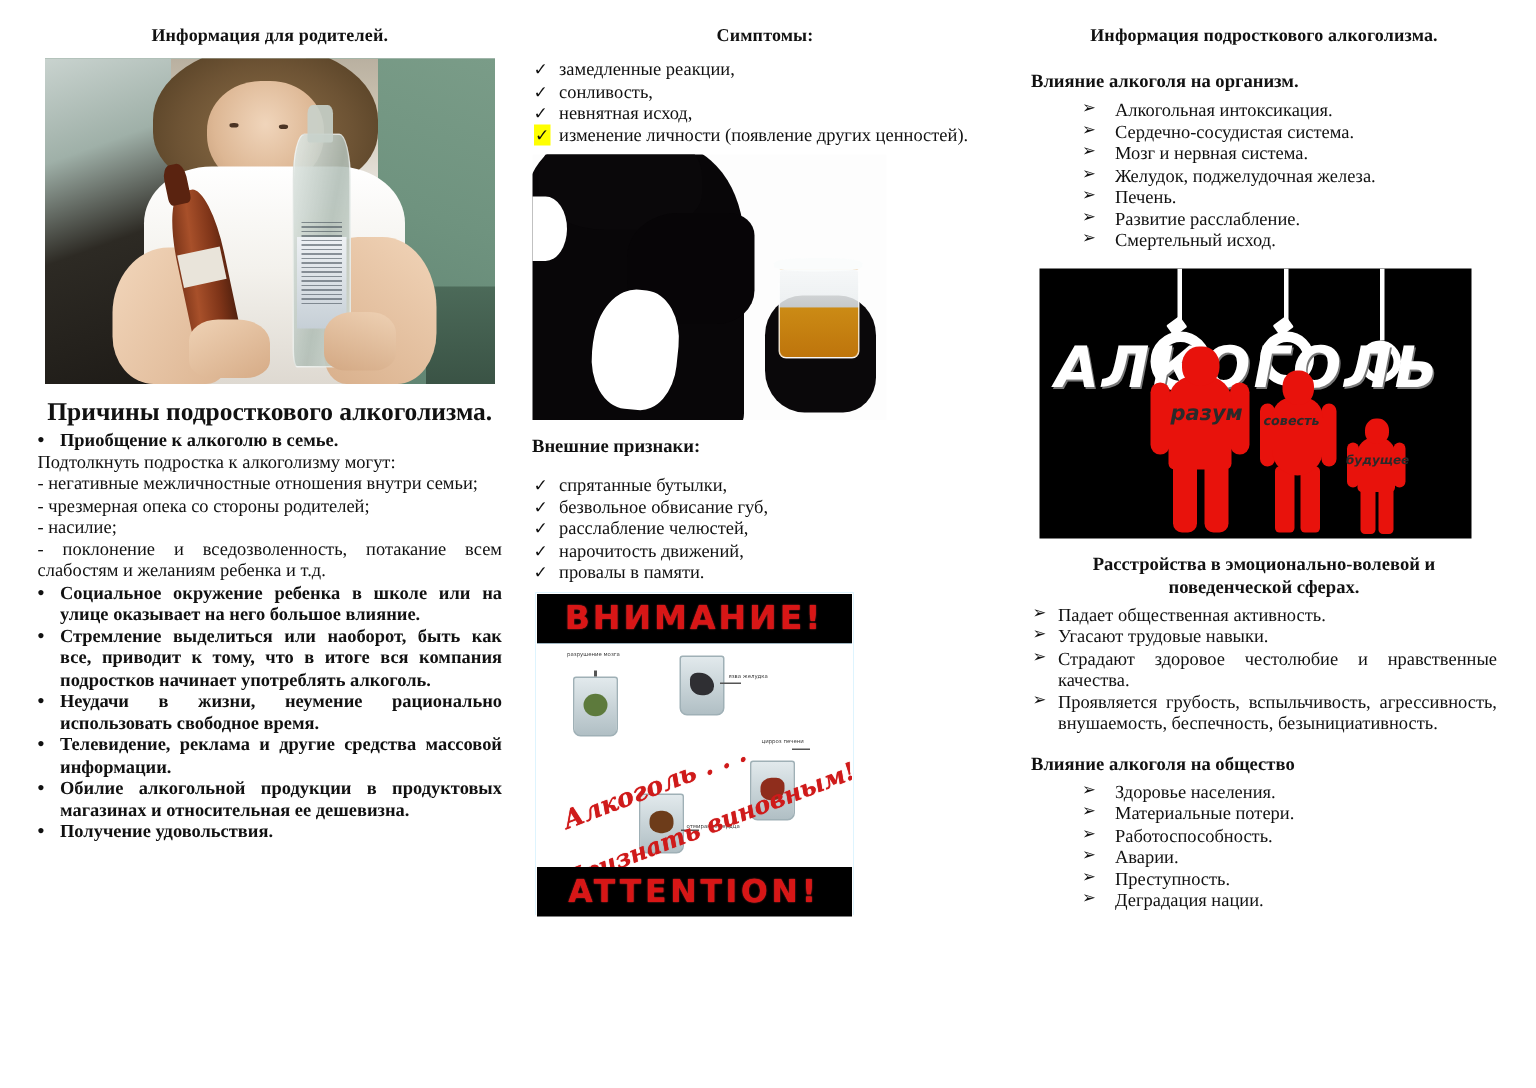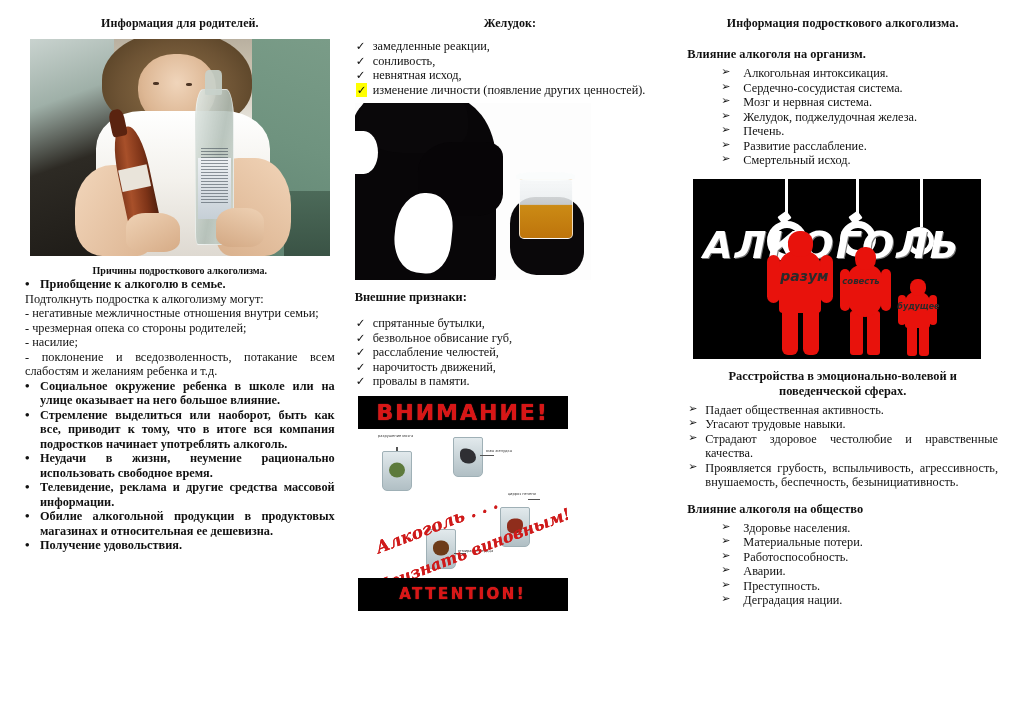--- a/index.html
+++ b/index.html
@@ -32,21 +32,21 @@
     letter-spacing: .1px;
   }
   .sec-head {
     font-weight: bold;
     font-size: 12.4px;
     margin: 0 0 4px 0;
   }
   .sec-head.center { text-align: center; }
   .lead-bold {
     font-weight: bold;
-    font-size: 10px;
+    font-size: 17px;
     text-align: center;
     margin: 0 0 1px 0;
   }
 
   ul.plain { list-style: none; margin: 0; padding: 0; }
   ul.plain li {
     font-size: 12.3px;
     line-height: 1.18;
     text-align: justify;
     margin: 0;
@@ -188,21 +188,21 @@
     display: flex; align-items: center; justify-content: center;
   }
   .pa-bar span {
     color: #d81616;
     font-family: "DejaVu Sans", sans-serif;
     font-weight: bold;
     font-size: 22px;
     letter-spacing: 2px;
     text-shadow: 0 0 1px #ff3b3b;
   }
-  .pa-bar.bottom span { font-size: 15px; letter-spacing: 2.5px; }
+  .pa-bar.bottom span { font-size: 21px; letter-spacing: 2.5px; }
   .pa-mid { position:relative; width:100%; height:149px; background:#fff; overflow:hidden; }
   .shot { position:absolute; width:30px; height:40px;
           background: linear-gradient(180deg, rgba(224,232,235,.95), rgba(168,184,190,.9));
           border: 1px solid #9fb0b6; border-radius: 2px 2px 5px 5px; }
   .shot:after { content:""; position:absolute; left:50%; top:48%; transform:translate(-50%,-50%);
           width:16px; height:15px; background:#7a5a1e; border-radius:40%; }
   .shot.s1 { left:24px; top:22px; }
   .shot.s1:after { background:#5d7a3c; border-radius:50%; }
   .shot.s2 { left:95px; top:8px; }
   .shot.s2:after { background:#2f2f33; border-radius:30% 60% 40% 50%; }
@@ -320,21 +320,21 @@
         <li style="font-weight: bold;"><span class="mk">•</span><span>Стремление  выделиться  или  наоборот, быть как все, приводит к тому, что в итоге вся   компания   подростков   начинает употреблять алкоголь.</span></li>
         <li style="font-weight: bold;"><span class="mk">•</span><span>Неудачи в жизни, неумение рационально использовать свободное время.</span></li>
         <li style="font-weight: bold;"><span class="mk">•</span><span>Телевидение,  реклама  и  другие  средства массовой информации.</span></li>
         <li style="font-weight: bold;"><span class="mk">•</span><span>Обилие    алкогольной    продукции    в продуктовых магазинах и относительная ее дешевизна.</span></li>
         <li style="font-weight: bold;"><span class="mk">•</span><span>Получение удовольствия.</span></li>
       </ul>
   </div>
 
   <div class="col col-mid">
 
-    <div class="col-title">Желудок:</div>
+    <div class="col-title">Симптомы:</div>
 
     <ul class="plain chk" id="symptoms-list">
         <li><span class="mk">✓</span><span>замедленные реакции,</span></li>
         <li><span class="mk">✓</span><span>сонливость,</span></li>
         <li><span class="mk">✓</span><span>невнятная исход,</span></li>
         <li><span class="mk hl">✓</span><span>изменение   личности   (появление   других ценностей).</span></li>
       </ul>
 
     <div class="photo-sil">
       <div class="ps-body"></div>

